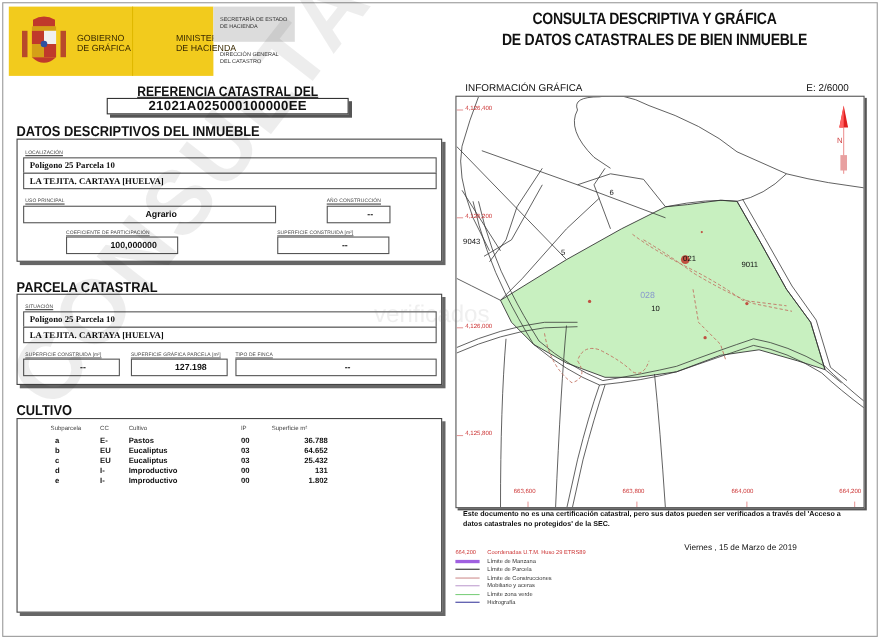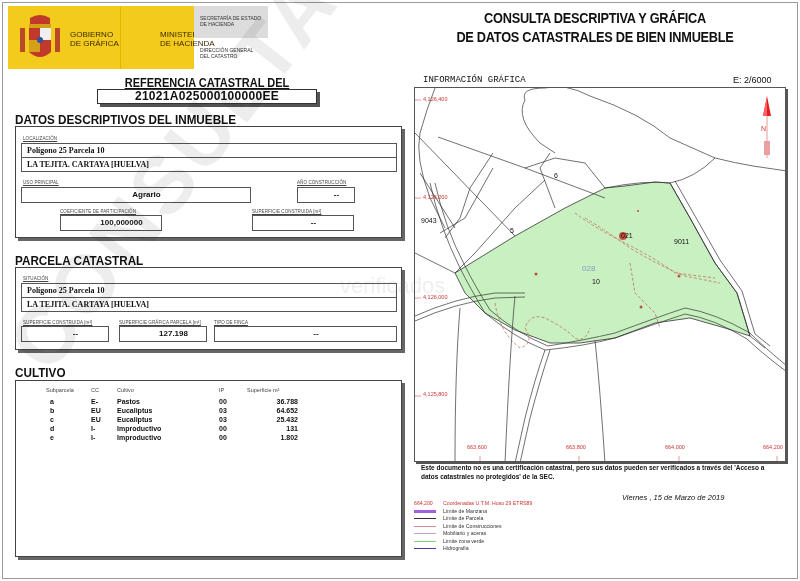--- a/index.html
+++ b/index.html
@@ -30,27 +30,27 @@
   .tiny-label { position: absolute; font-size: 4.5px; color: #444; text-decoration: underline; letter-spacing: 0.1px; white-space: nowrap; }
   .field { position: absolute; border: 1px solid #555; background: #fff; font-size: 8px; font-weight: bold; line-height: 14px; white-space: nowrap; padding-left: 21px; }
   .field.center { text-align: center; }
   .field.left { padding-left: 5px; font-family: Liberation Serif, serif; }
 
   
   .cult-head { position: absolute; top: 27px; font-size: 5.5px; color: #444; }
   .cult-cell { position: absolute; font-size: 7px; font-weight: bold; line-height: 9px; }
 
   
-  .map-label { position: absolute; left: 423px; top: 75px; font-size: 9px; font-family: Liberation Mono, monospace; }
+  .map-label { position: absolute; left: 423px; top: 75px; font-size: 9px; }
   .map-scale { position: absolute; left: 733px; top: 75px; font-size: 9px; }
   .map-frame { position: absolute; left: 414px; top: 87px; width: 372px; height: 375px; border: 1px solid #555; box-shadow: 2px 2px 0 #555; background: #fff; overflow: hidden; }
   .map-svg { position: absolute; left: 0; top: 0; }
 
   .disclaimer { position: absolute; left: 421px; top: 463px; width: 360px; font-size: 6.5px; font-weight: bold; line-height: 9px; }
-  .date { position: absolute; left: 622px; top: 493px; font-size: 7.5px; font-style: italic; }
+  .date { position: absolute; left: 622px; top: 493px; font-size: 7.5px; }
 
   .legend { position: absolute; left: 414px; top: 500px; }
   .legend-row { position: relative; height: 7.5px; font-size: 5.2px; line-height: 7.5px; color: #333; white-space: nowrap; }
   .legend-key { display: inline-block; width: 22px; vertical-align: middle; margin-right: 7px; }
   .legend-coord { display: inline-block; width: 22px; margin-right: 7px; color: #c33; }
 
   .watermark { position: absolute; left: -10px; top: 330px; font-size: 82px; font-weight: bold; color: rgba(0,0,0,0.07); transform: rotate(-52deg); transform-origin: left top; letter-spacing: 4px; pointer-events: none; white-space: nowrap; }
   .site-mark { position: absolute; left: 340px; top: 273px; font-size: 22px; color: rgba(120,120,120,0.12); pointer-events: none; }
 </style>
 </head>

